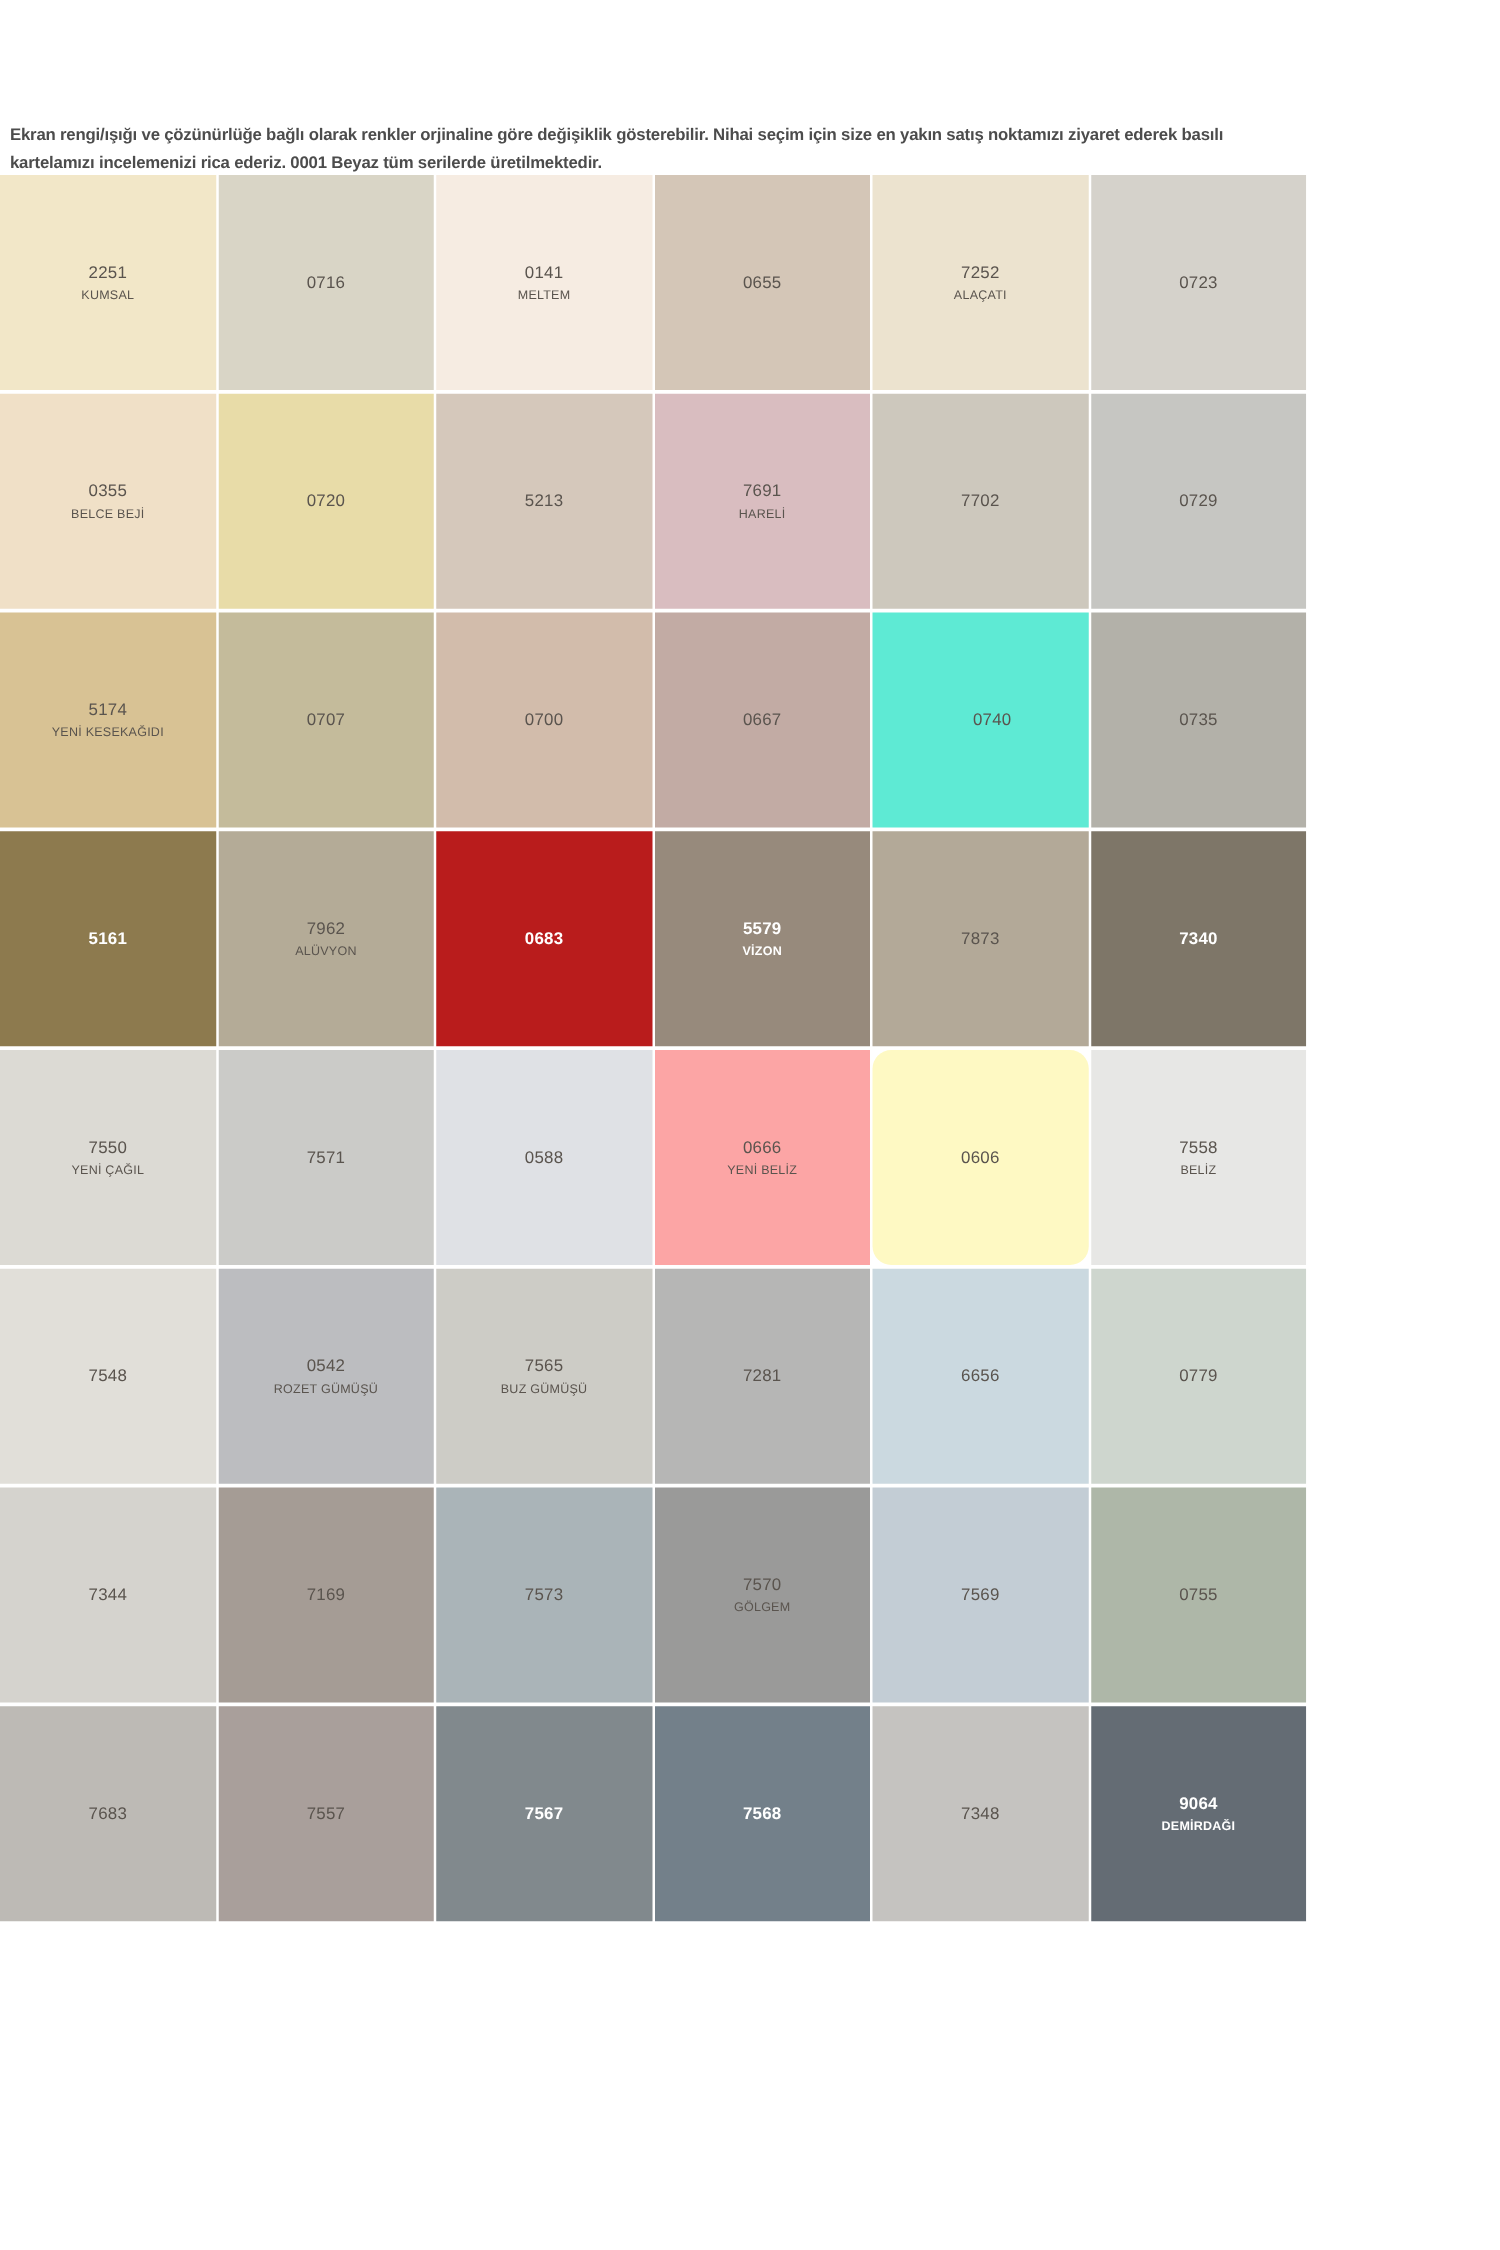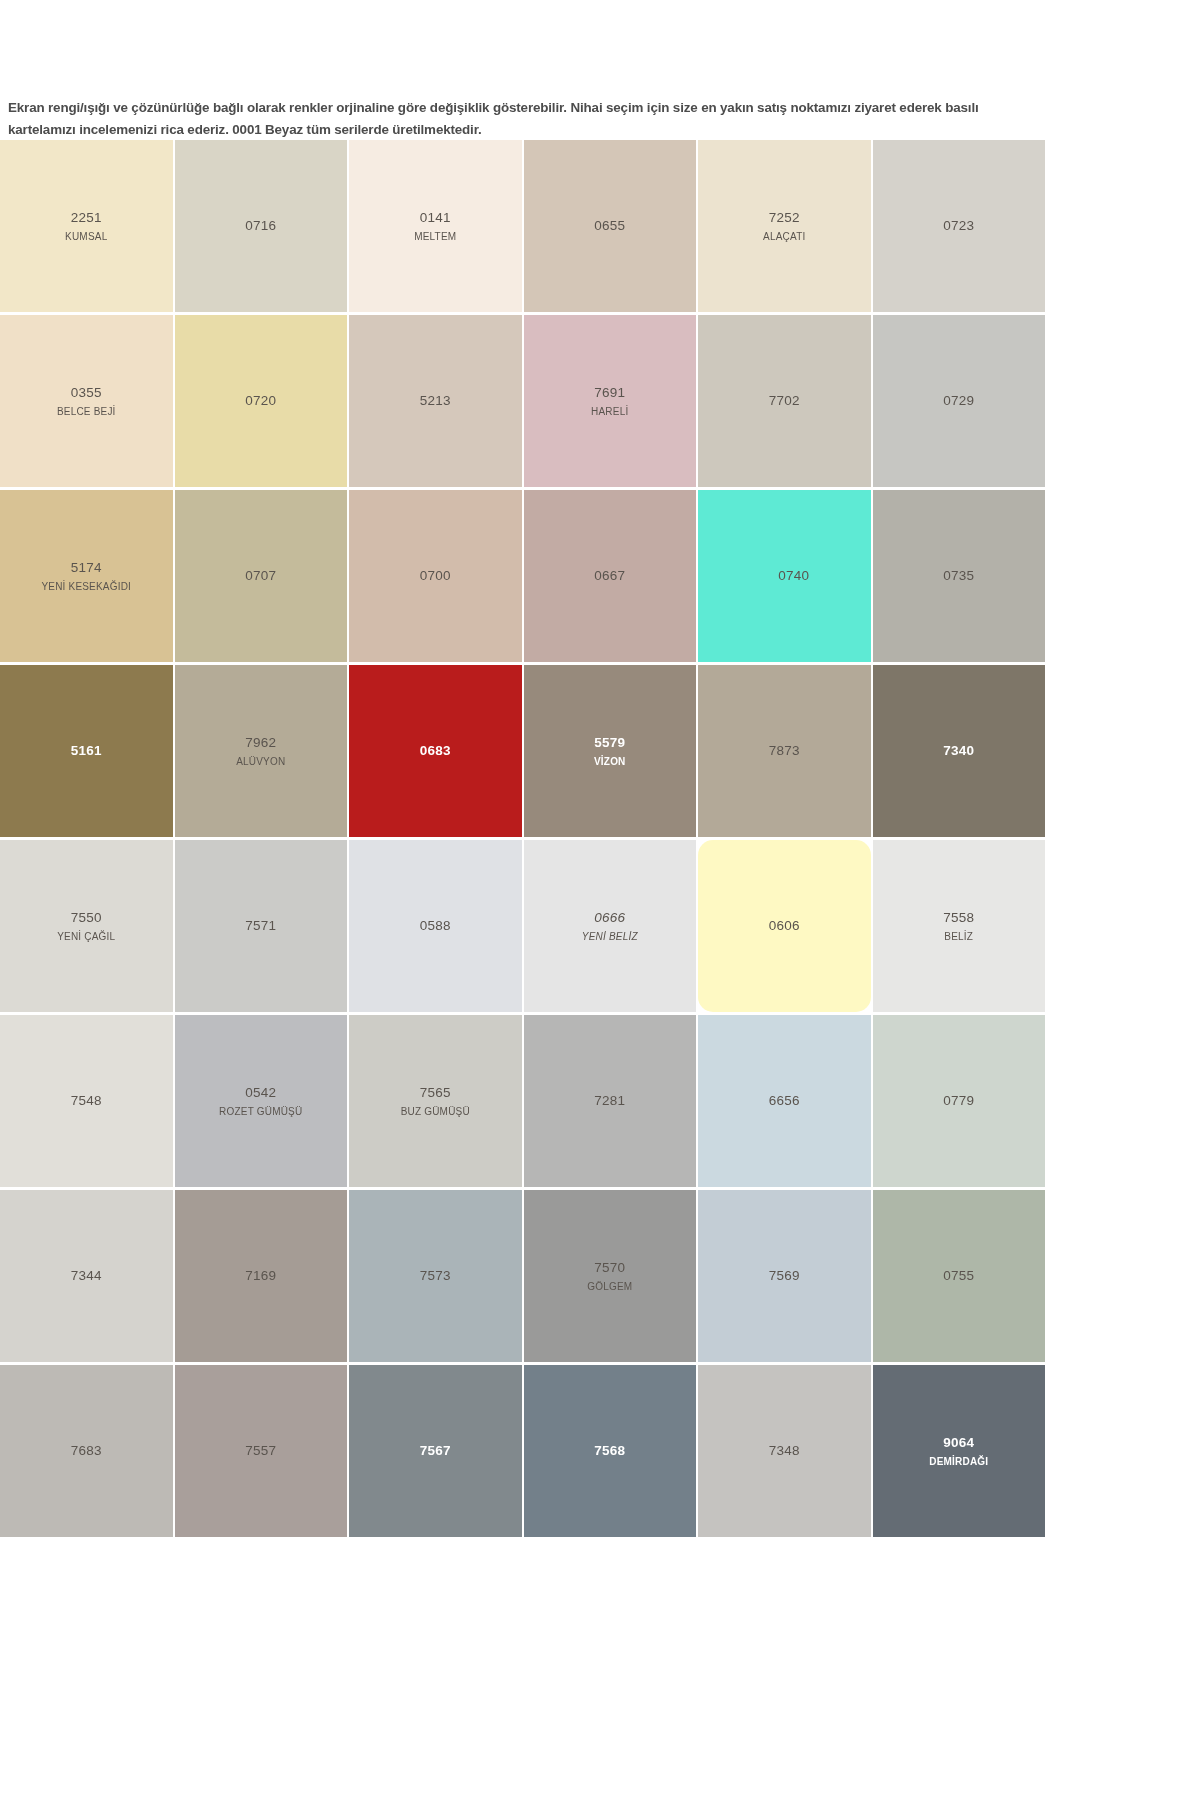--- a/index.html
+++ b/index.html
@@ -181,21 +181,21 @@
         <div class="swatch light" style="background: rgb(220, 218, 212);">
           <span class="code">7550</span>
           <span class="nm">YENİ ÇAĞIL</span>
         </div>
         <div class="swatch light" style="background: rgb(203, 203, 200);">
           <span class="code">7571</span>
         </div>
         <div class="swatch light" style="background: rgb(223, 225, 229);">
           <span class="code">0588</span>
         </div>
-        <div class="swatch light" style="background: #e5e5e5; font-style: italic;">
+        <div class="swatch light" style="background: #fca5a5;">
           <span class="code">0666</span>
           <span class="nm">YENİ BELİZ</span>
         </div>
         <div class="swatch light" style="background: #fef9c3; border-radius: 15px;">
           <span class="code">0606</span>
         </div>
         <div class="swatch light" style="background: rgb(231, 231, 229);">
           <span class="code">7558</span>
           <span class="nm">BELİZ</span>
         </div>

